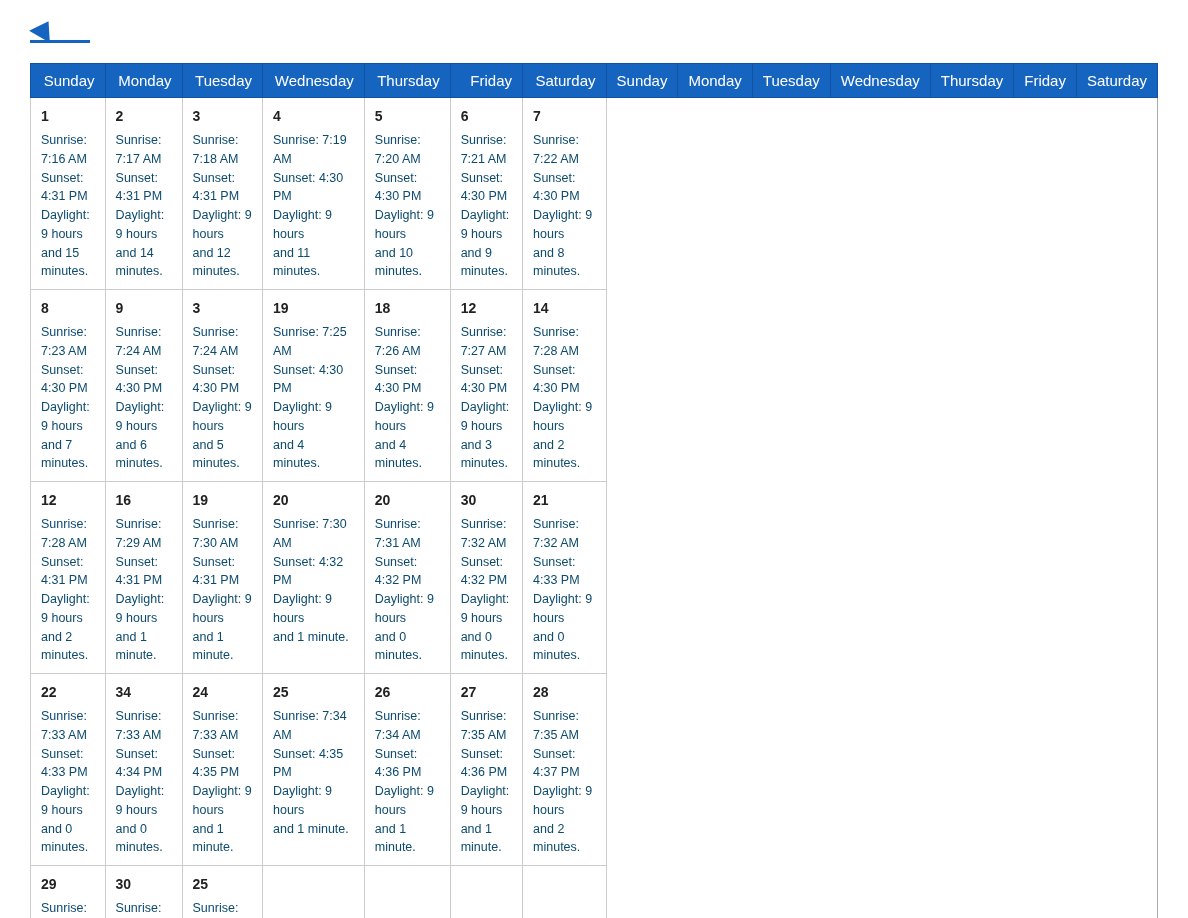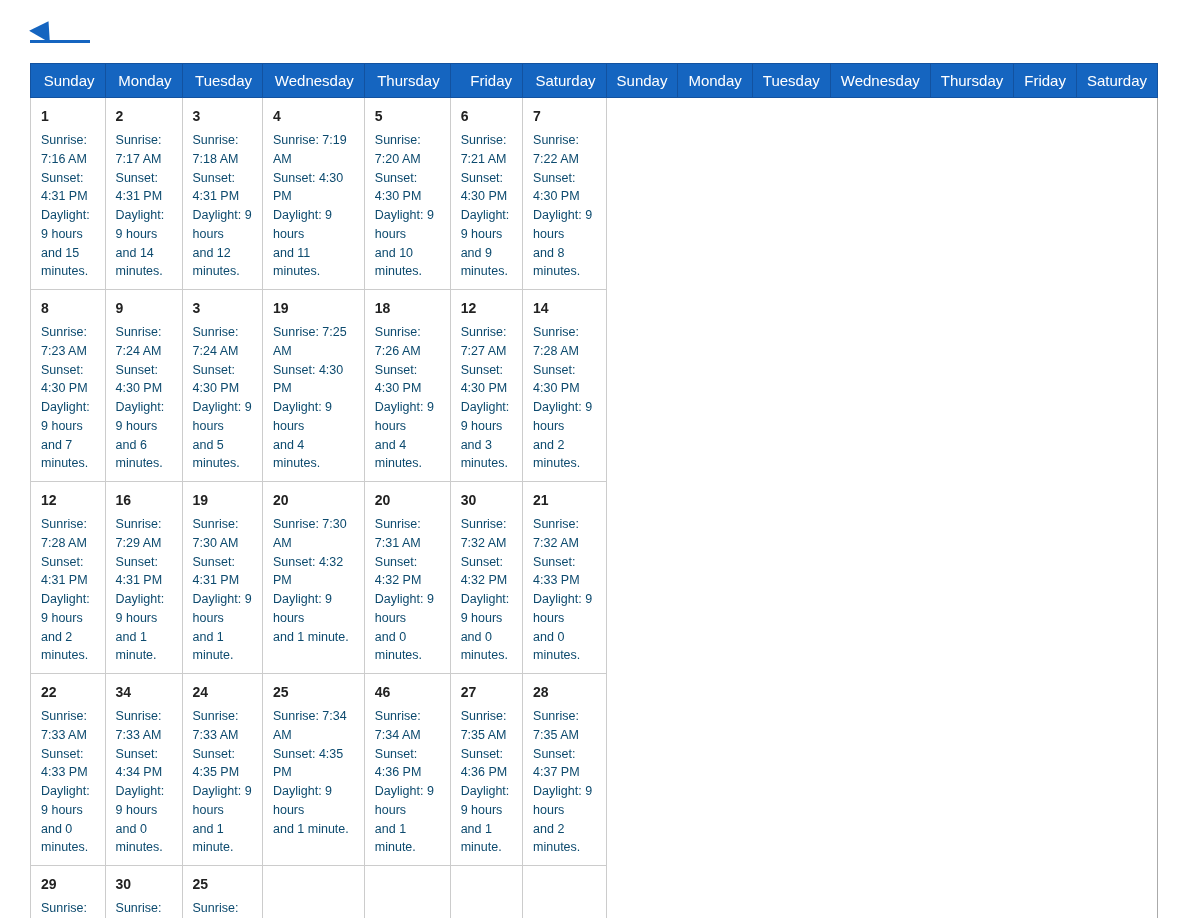--- a/index.html
+++ b/index.html
@@ -240,21 +240,21 @@
         </td>
         <td>
           <span class="day-number">24</span>
           <div class="day-info">Sunrise: 7:33 AM<br>Sunset: 4:35 PM<br>Daylight: 9 hours<br>and 1 minute.</div>
         </td>
         <td>
           <span class="day-number">25</span>
           <div class="day-info">Sunrise: 7:34 AM<br>Sunset: 4:35 PM<br>Daylight: 9 hours<br>and 1 minute.</div>
         </td>
         <td>
-          <span class="day-number">46</span>
+          <span class="day-number">26</span>
           <div class="day-info">Sunrise: 7:34 AM<br>Sunset: 4:36 PM<br>Daylight: 9 hours<br>and 1 minute.</div>
         </td>
         <td>
           <span class="day-number">27</span>
           <div class="day-info">Sunrise: 7:35 AM<br>Sunset: 4:36 PM<br>Daylight: 9 hours<br>and 1 minute.</div>
         </td>
         <td>
           <span class="day-number">28</span>
           <div class="day-info">Sunrise: 7:35 AM<br>Sunset: 4:37 PM<br>Daylight: 9 hours<br>and 2 minutes.</div>
         </td>

